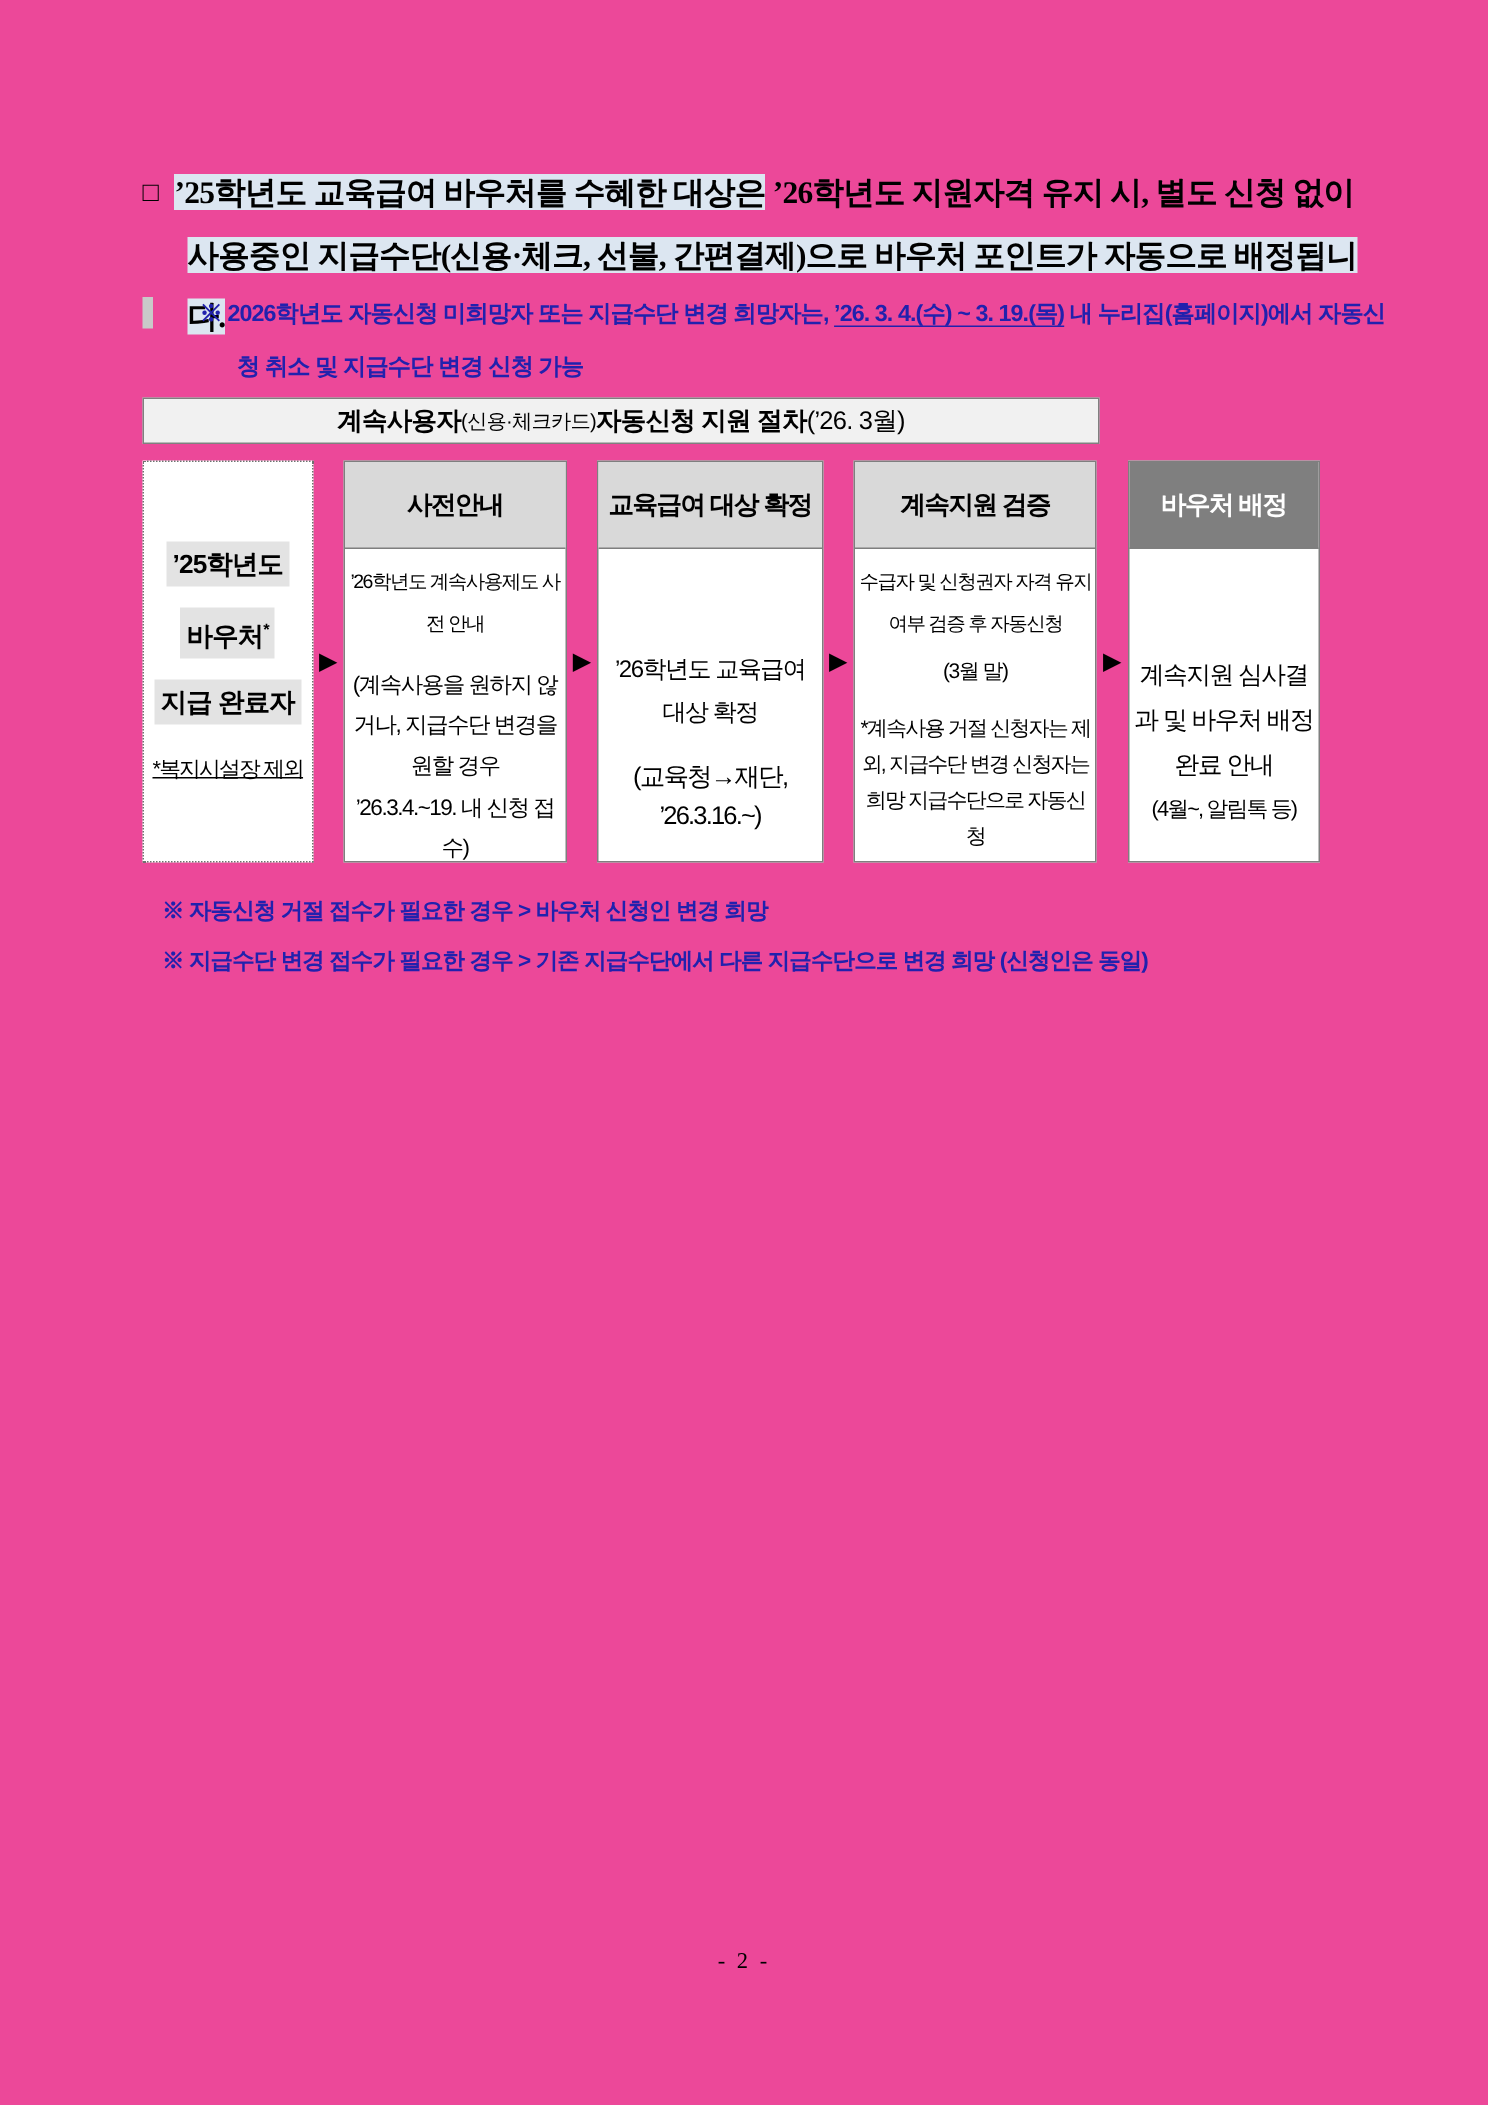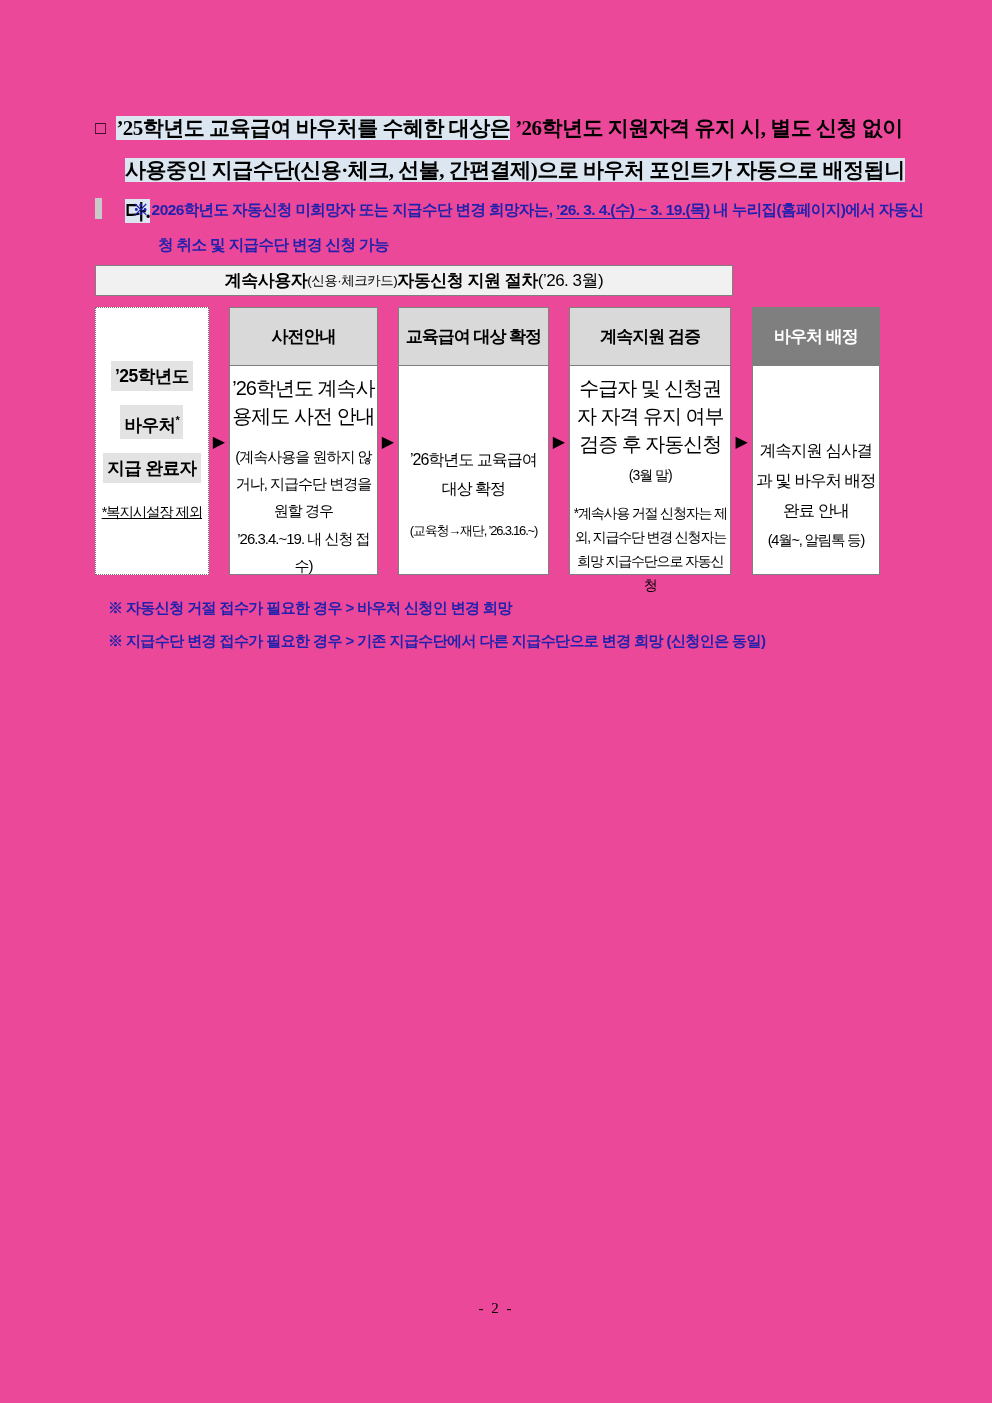--- a/index.html
+++ b/index.html
@@ -53,29 +53,29 @@
   }
   .fhead.dark { background:#7f7f7f; color:#fff; }
   .fbody { flex:1; display:flex; flex-direction:column; align-items:center; text-align:center; letter-spacing:-1px; padding:0 2px; }
   .fbody.top { justify-content:flex-start; padding-top:8px; }
   .fbody.center { justify-content:center;margin-top:48px; }
 
   .srcline { background:#e3e3e3; font-weight:700; font-size:17.5px; line-height:28px; padding:1px 4px; margin:1px 0; letter-spacing:-0.5px; }
   .srcline sup { font-size:11px; }
   .srcnote { font-size:14.5px; margin-top:7px; letter-spacing:-1.2px;text-decoration:underline; }
 
-  .p-main  { font-size:20px;   line-height:28px; }
+  .p-main  { font-size:13px;   line-height:28px; }
   .p-sub   { font-size:15px;   line-height:27px; margin-top:13px; }
   .p-sub2  { font-size:15px;   line-height:27px; margin-top:1px; }
   .p-date  { font-size:14px;   line-height:24px; margin-top:5px; }
   .p-note  { font-size:14px;   line-height:24px; margin-top:14px; letter-spacing:-1.2px; }
   .p-main5 { font-size:16.5px; line-height:30px; }
   .p-sub5  { font-size:14.5px; line-height:26px; margin-top:2px; letter-spacing:-1.2px; }
   .b3p1 { font-size:16px; line-height:29px; }
-  .b3p2 { font-size:13px; line-height:26px; margin-top:15px; letter-spacing:-1.2px; }
+  .b3p2 { font-size:17px; line-height:26px; margin-top:15px; letter-spacing:-1.2px; }
 
   
   .notes2 {
     position:absolute; left:108px; top:591px; width:840px;
     color:#2121ad; font-size:15px; font-weight:700; letter-spacing:-0.6px;
   }
   .notes2 > div { line-height:33px; }
 
   
   .pagenum {

